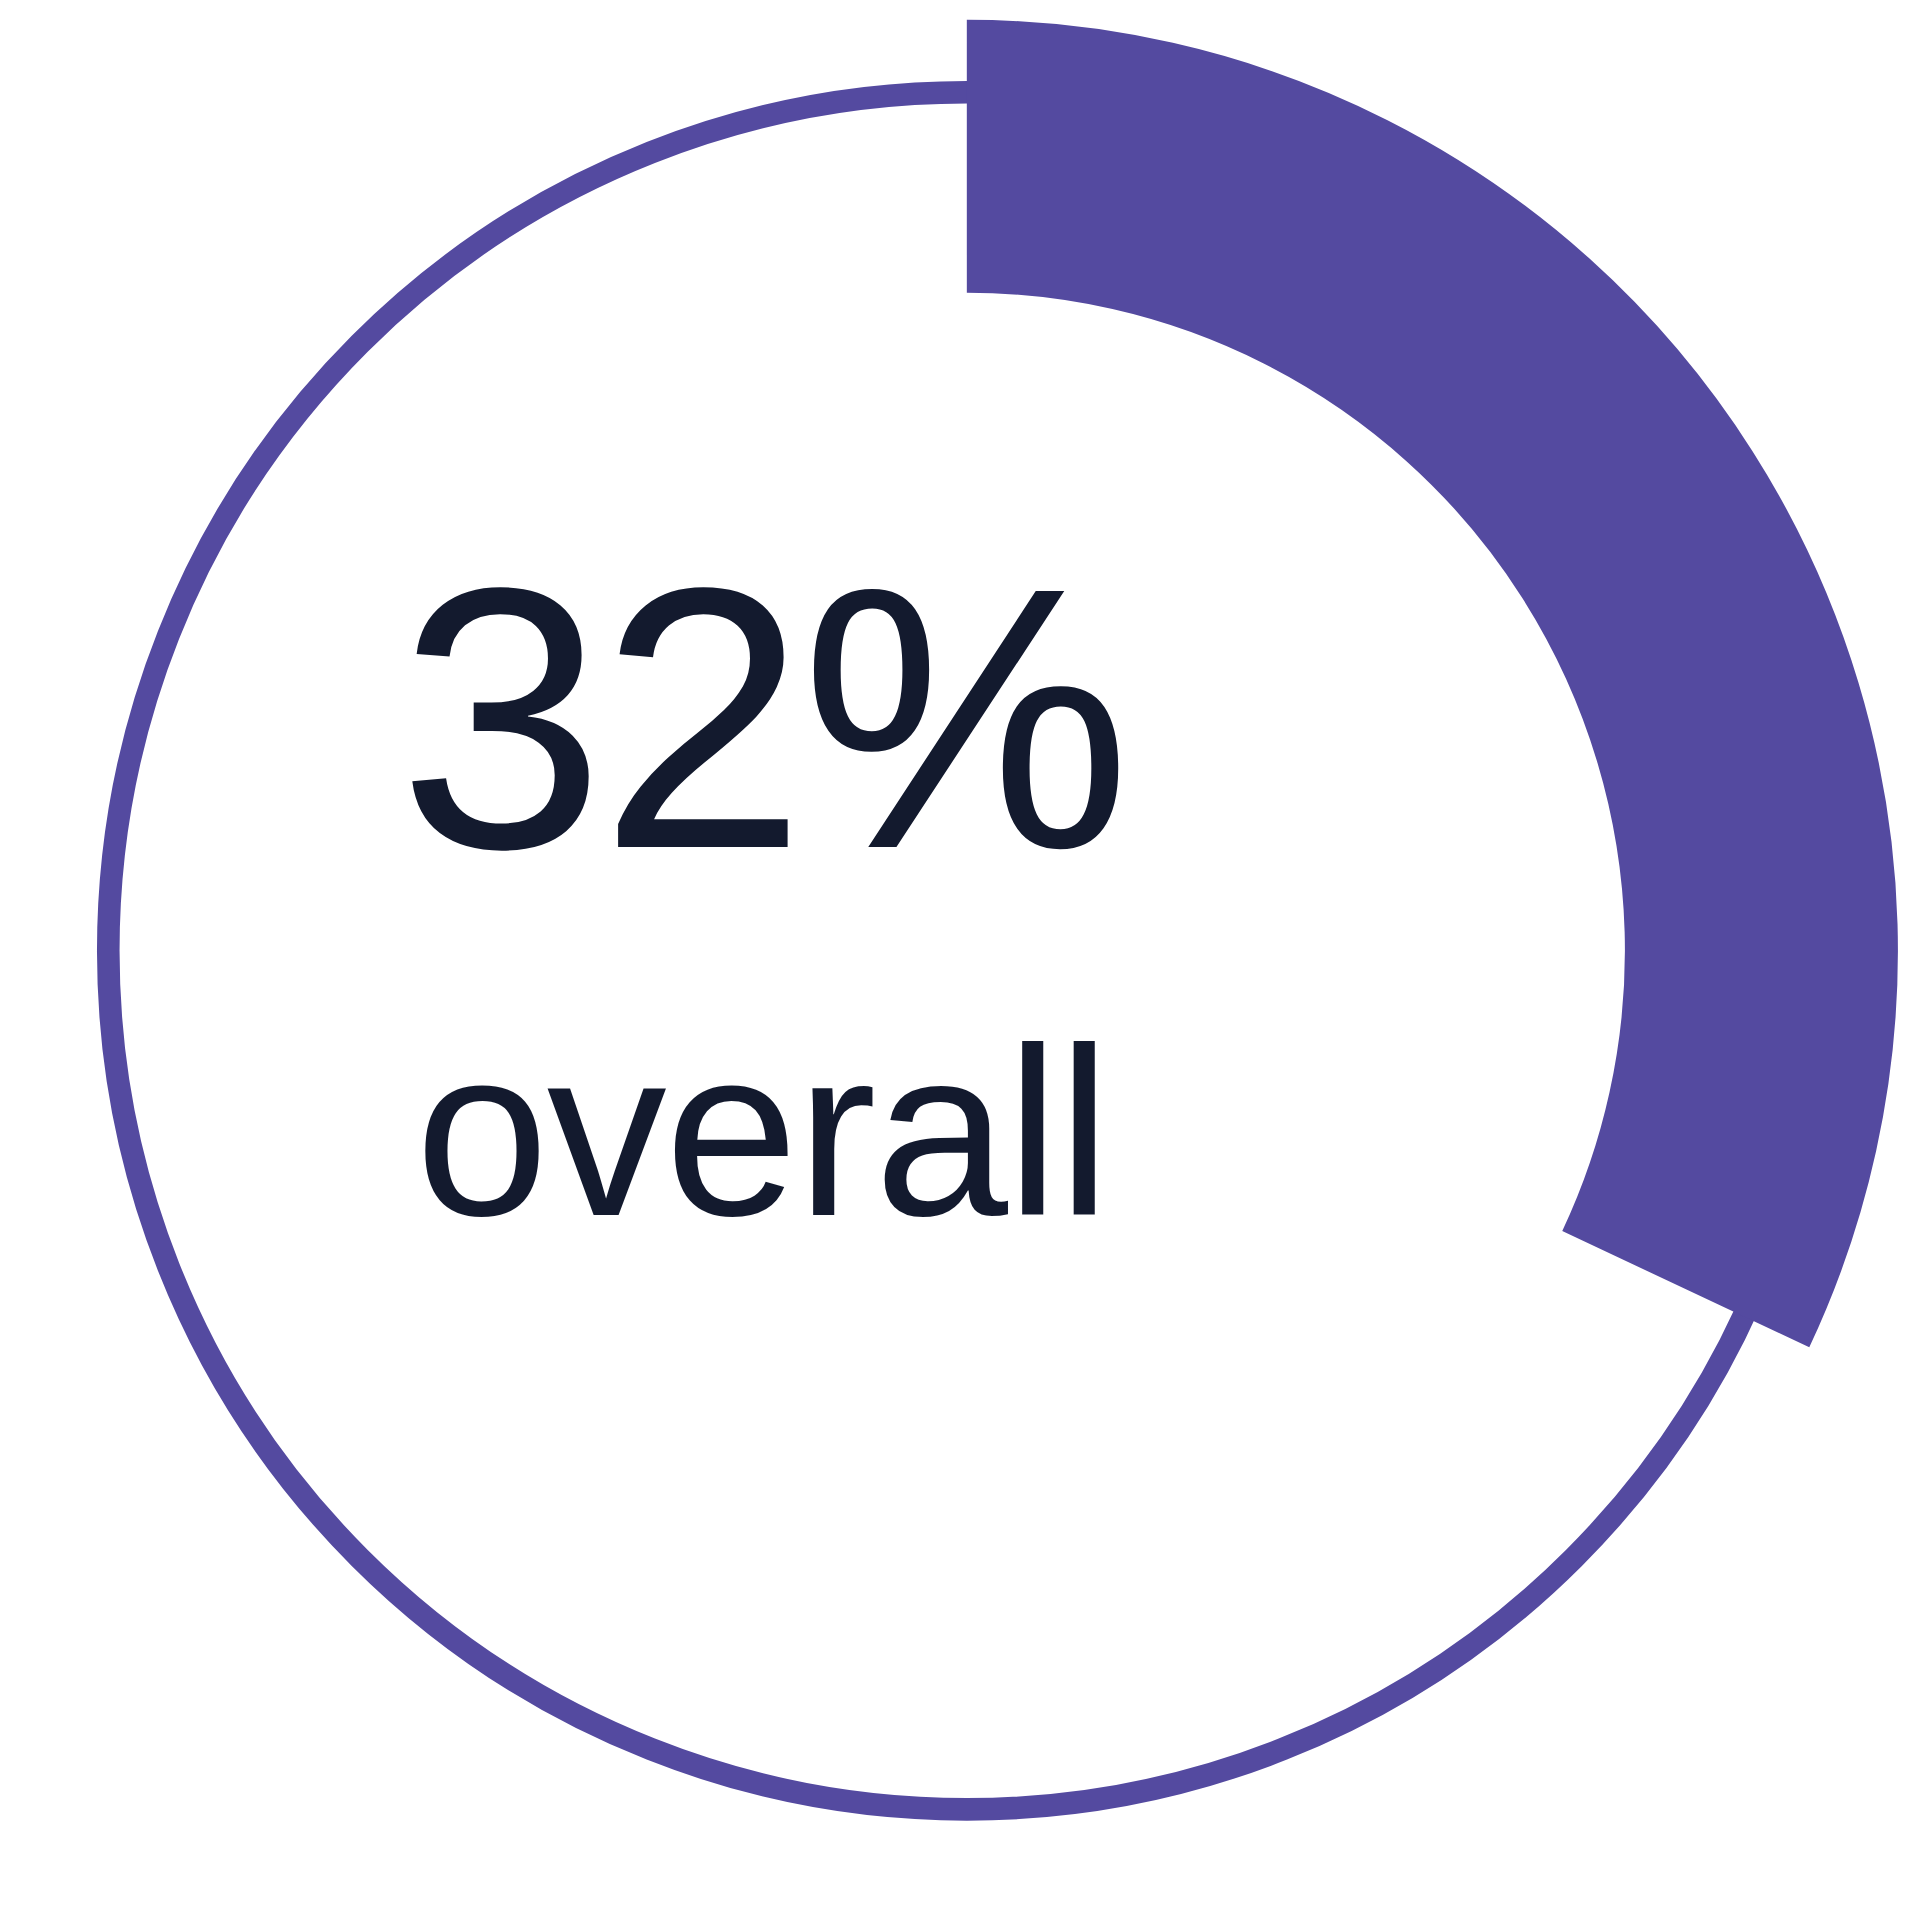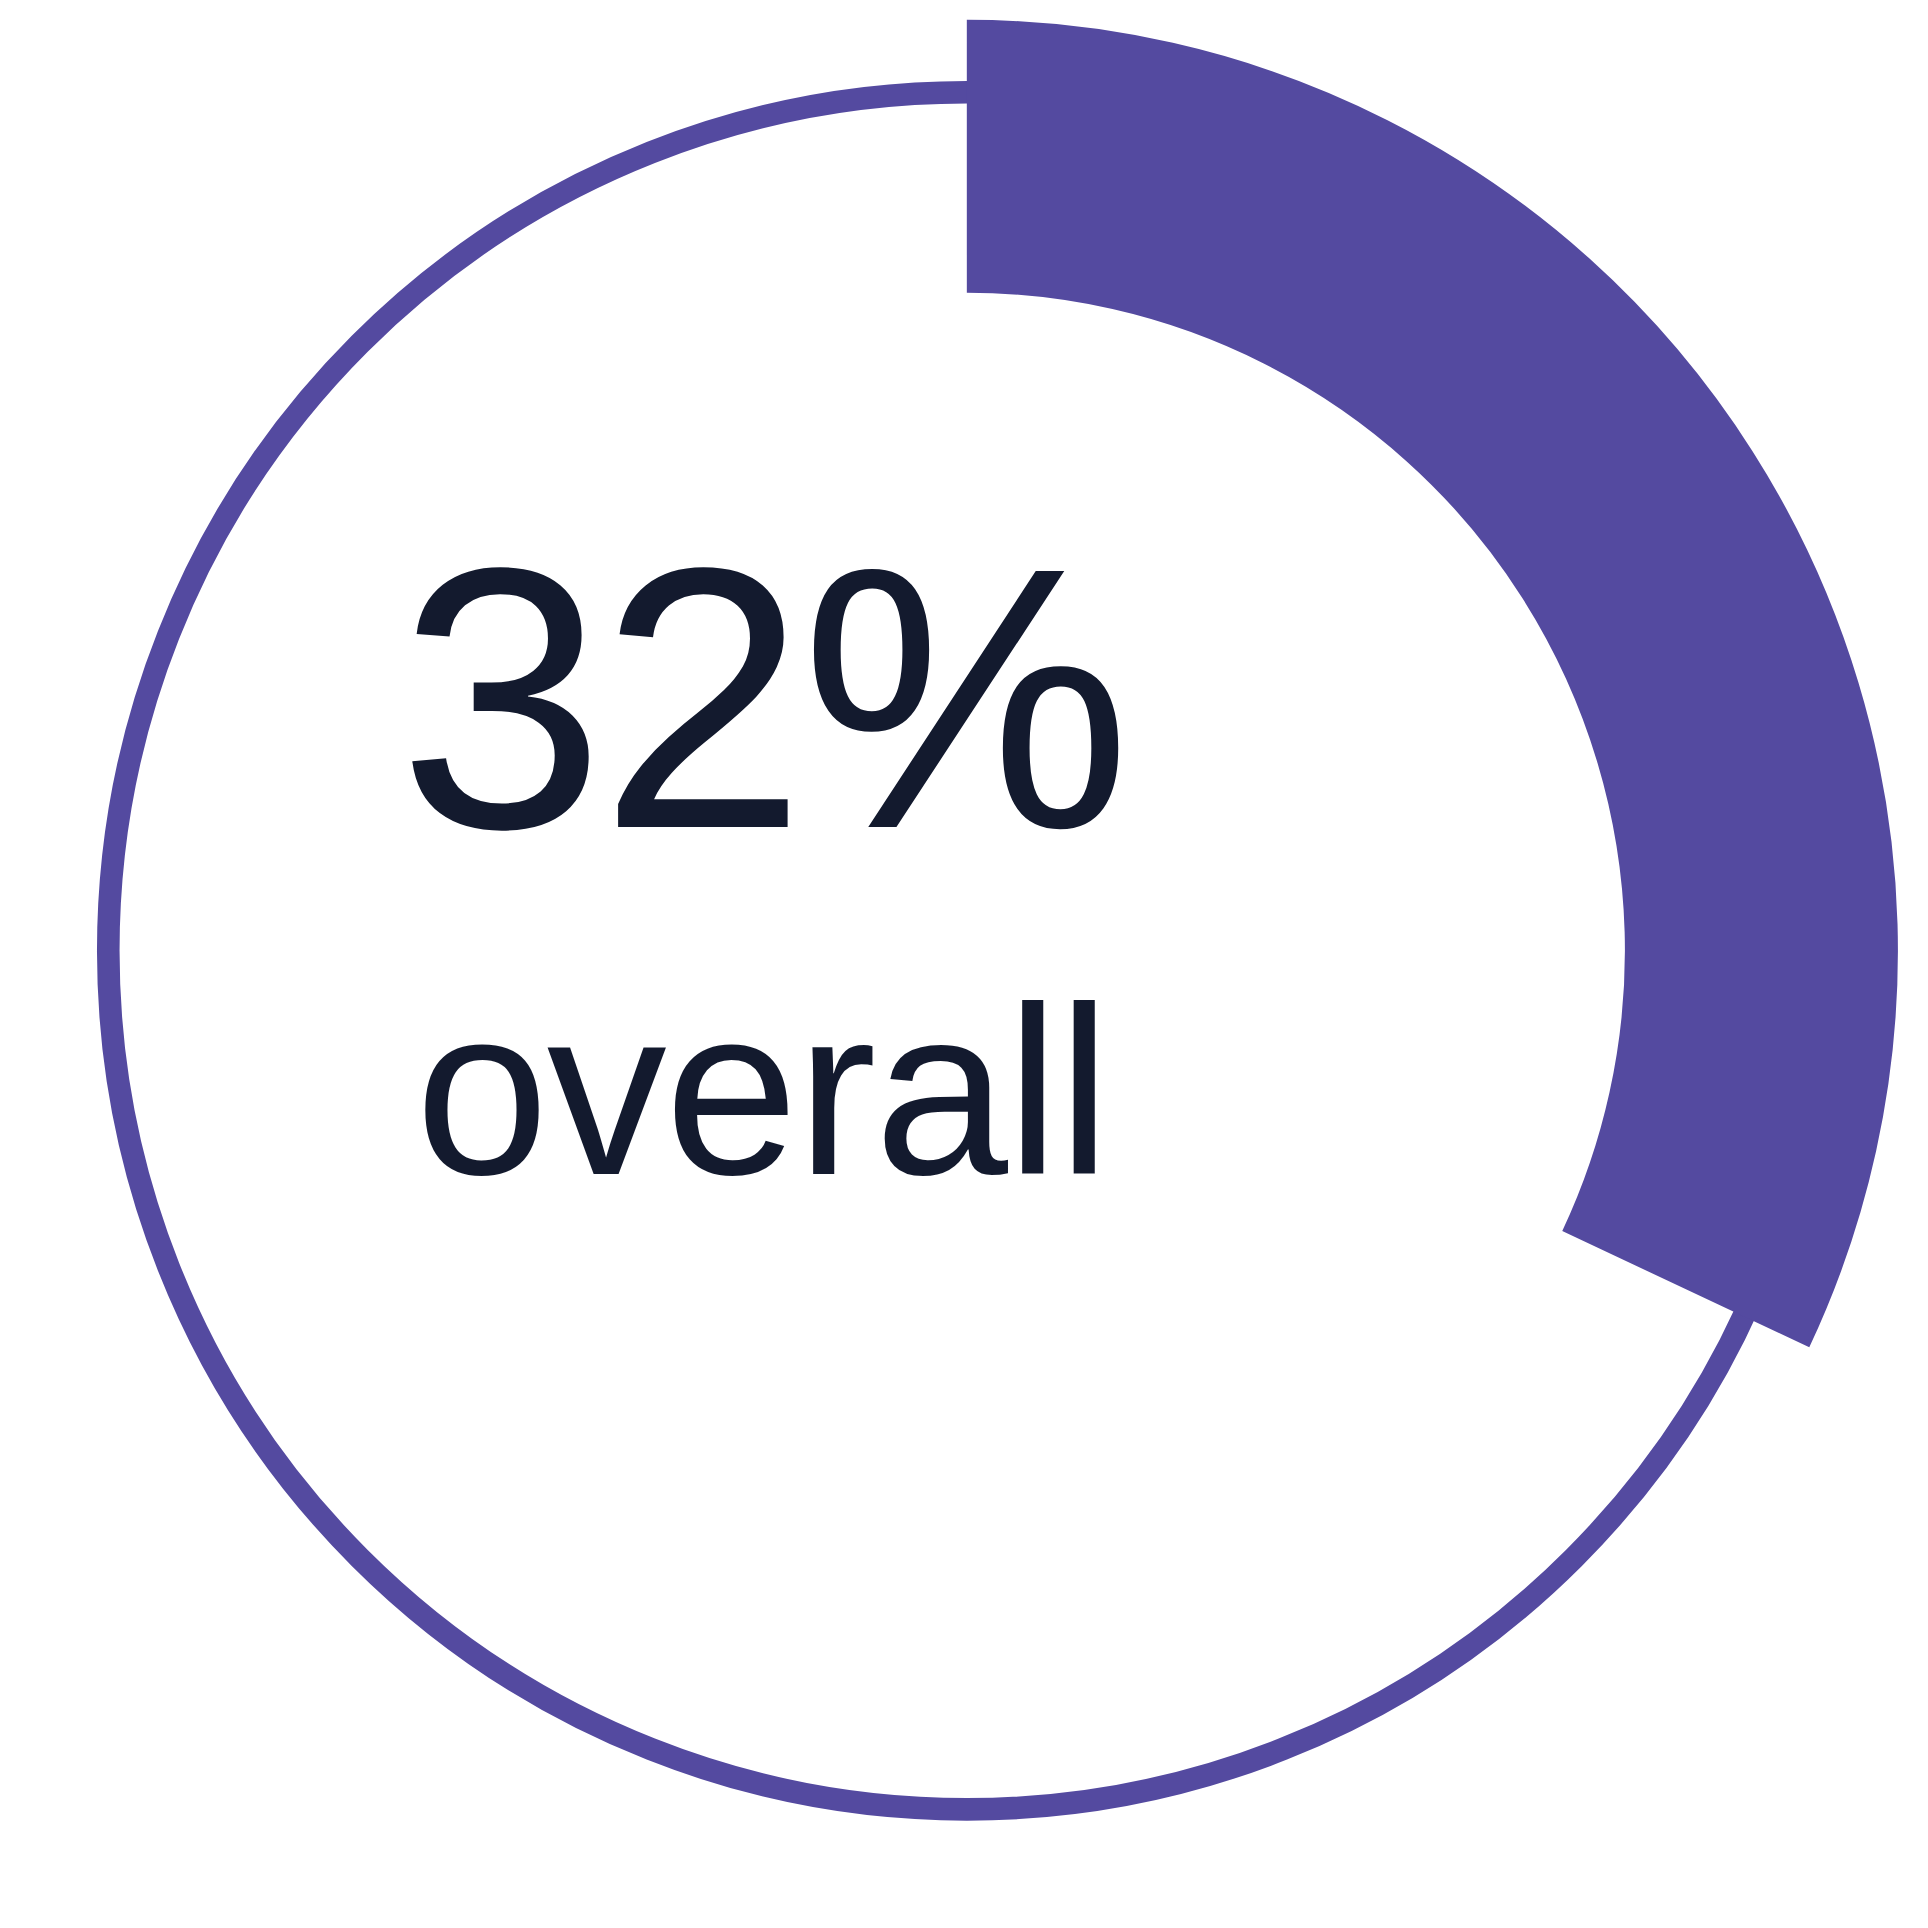--- a/index.html
+++ b/index.html
@@ -30,26 +30,26 @@
   }
   .center-block {
     position: absolute;
     left: 0;
     top: 0;
     width: 1488px;
     text-align: center;
     pointer-events: none;
   }
   #value-block {
-    top: 512px;
+    top: 532px;
     left: 56px;
     width: 1412px;
   }
   #label-block {
-    top: 971px;
+    top: 1012px;
     left: 56px;
     width: 1412px;
   }
   .value-text {
     font-family: "Liberation Sans", sans-serif;
     font-size: 372px;
     line-height: 1;
     font-weight: 400;
     color: #131A2E;
     letter-spacing: -5.6px;

